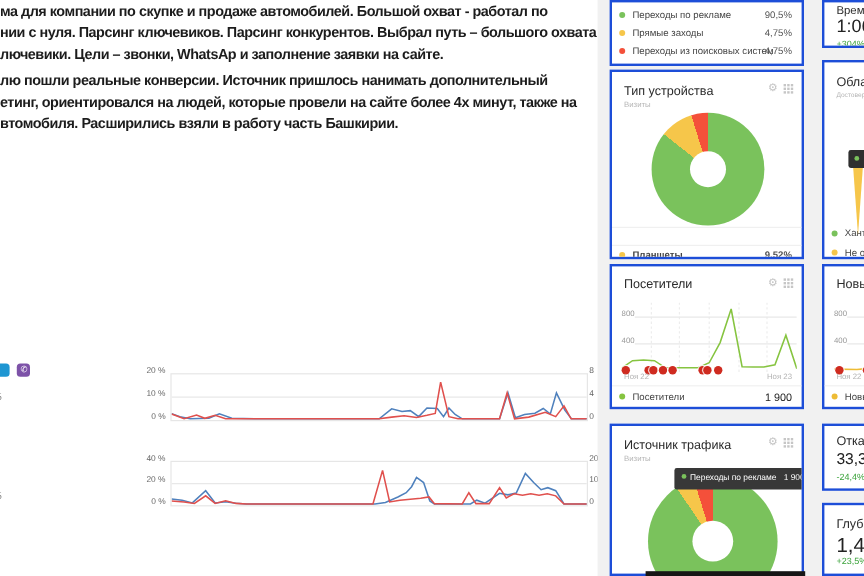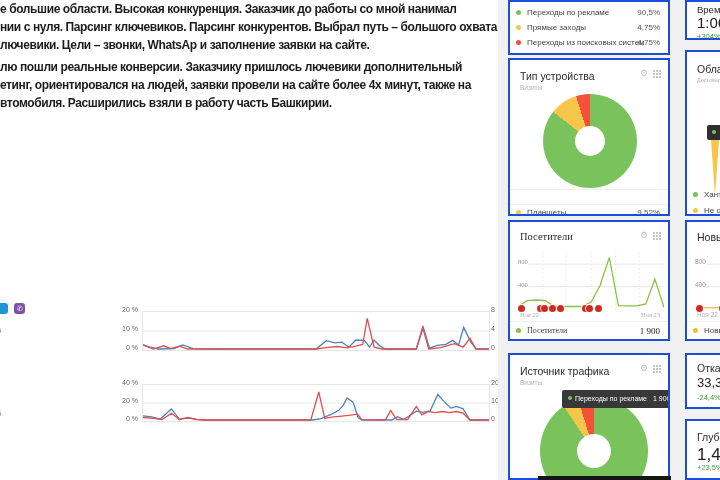--- a/index.html
+++ b/index.html
@@ -48,27 +48,27 @@
   .map-tip{position:absolute;width:24px;height:15px;background:#2f2f2f;border-radius:2px;z-index:4;}
   .map-tip .tdot{position:absolute;left:5px;top:5px;width:4px;height:4px;border-radius:50%;}
   .beam{position:absolute;width:0;height:0;border-left:4px solid transparent;border-right:4px solid transparent;z-index:3;}
   .screen-edge{position:absolute;background:#161616;z-index:6;}
 </style>
 </head>
 <body>
 
 <div class="doc">
   <div>
-    <div class="tl">е большие области. Высокая конкуренция. Заказчик до работы со мной нанимал</div>
+    <div class="tl">ма для  компании по скупке и продаже автомобилей. Большой охват - работал по</div>
     <div class="tl">нии с нуля. Парсинг ключевиков. Парсинг конкурентов. Выбрал путь – большого охвата –</div>
     <div class="tl">лючевики. Цели – звонки, WhatsAp и заполнение заявки на сайте.</div>
   </div>
   <div class="para2">
-    <div class="tl">лю пошли реальные конверсии. Заказчику пришлось лючевики дополнительный</div>
-    <div class="tl">етинг, ориентировался на людей, заявки провели на сайте более 4х минут, также на</div>
+    <div class="tl">лю пошли реальные конверсии. Источник пришлось нанимать дополнительный</div>
+    <div class="tl">етинг, ориентировался на людей, которые провели на сайте более 4х минут, также на</div>
     <div class="tl">втомобиля. Расширились взяли в работу часть Башкирии.</div>
   </div>
 </div>
 
 <div class="msgicons">
   <span class="mi mi-blue"></span>
   <span class="mi mi-viber"><span>✆</span></span>
 </div>
 <span class="edgefrag" style="top:326px;">5</span>
 <span class="edgefrag" style="top:409px;">5</span>
@@ -136,21 +136,21 @@
     <div class="wsub" style="top:24px;">Визиты</div>
     <div class="donut" style="left: 33px; top: 34px; width: 94px; height: 94px; background: conic-gradient(rgb(122, 194, 92) 0deg, rgb(122, 194, 92) 308.52deg, rgb(246, 198, 74) 308.52deg, rgb(246, 198, 74) 342.792deg, rgb(244, 80, 58) 342.792deg, rgb(244, 80, 58) 360deg);">
       <span class="hole" style="width:30px;height:30px;"></span>
     </div>
     <div class="legendline" style="top:129px;">
         <div class="divider"></div>
       </div>
     <div class="legendline" style="top:144px;">
         <div class="divider"></div>
       </div>
-    <div class="lrow" style="position:absolute;left:0;right:0;top:145px;">
+    <div class="lrow" style="position:absolute;left:0;right:0;top:145px;font-weight:bold;">
       <span class="bullet" style="background: rgb(246, 198, 74);"></span>
       <span class="llabel">Планшеты</span>
       <span class="lvalue">9,52%</span>
     </div>
   </div>
 
   <div class="card" style="left:187px;top:50px;width:150px;height:166px;">
     <div class="wtitle" style="top:11px;">Область</div>
     <div class="wsub" style="top:25px;font-size:5.5px;">Достоверная</div>
     <div class="map-tip" style="left:20px;top:73px;">
@@ -160,21 +160,21 @@
     <div class="lrow" style="position:absolute;left:0;right:0;top:135px;">
       <span class="bullet" style="background: rgb(122, 194, 92);"></span>
       <span class="llabel">Ханты-Ма</span>
     </div>
     <div class="lrow" style="position:absolute;left:0;right:0;top:151px;">
       <span class="bullet" style="background: rgb(246, 198, 74);"></span>
       <span class="llabel">Не опреде</span>
     </div>
   </div>
 
-  <div class="card" style="left:10px;top:220px;width:162px;height:121px;font-family:Liberation Serif, serif;">
+  <div class="card" style="left:10px;top:220px;width:162px;height:121px;">
     <div class="wtitle" style="top:9px;">Посетители</div>
     <div class="wicons">
       <span class="gear">⚙</span>
       <span class="grid-ic"></span>
     </div>
     <div class="mchart" style="left:8px;top:30px;width:146px;height:58px;">
       <svg width="146" height="58">
           <line x1="24.82" y1="0" x2="24.82" y2="58" stroke="#ededed" stroke-dasharray="2,2"></line>
           <line x1="48.18" y1="0" x2="48.18" y2="58" stroke="#ededed" stroke-dasharray="2,2"></line>
           <line x1="73" y1="0" x2="73" y2="58" stroke="#ededed" stroke-dasharray="2,2"></line>

